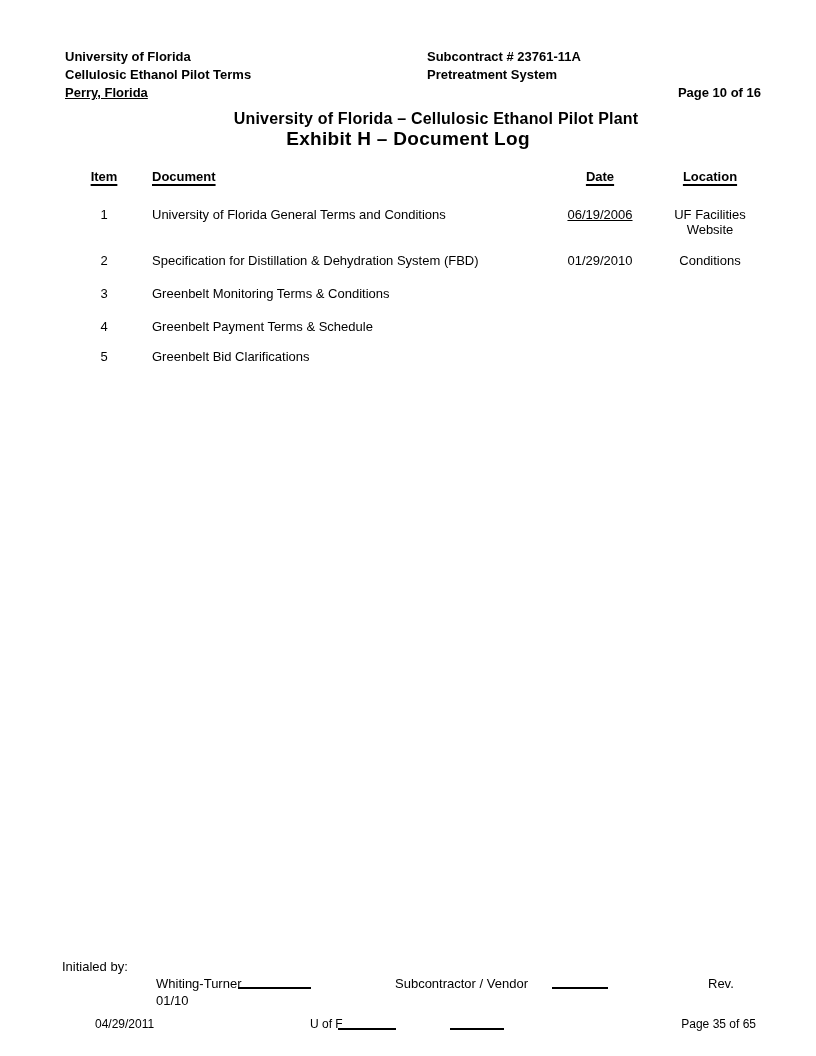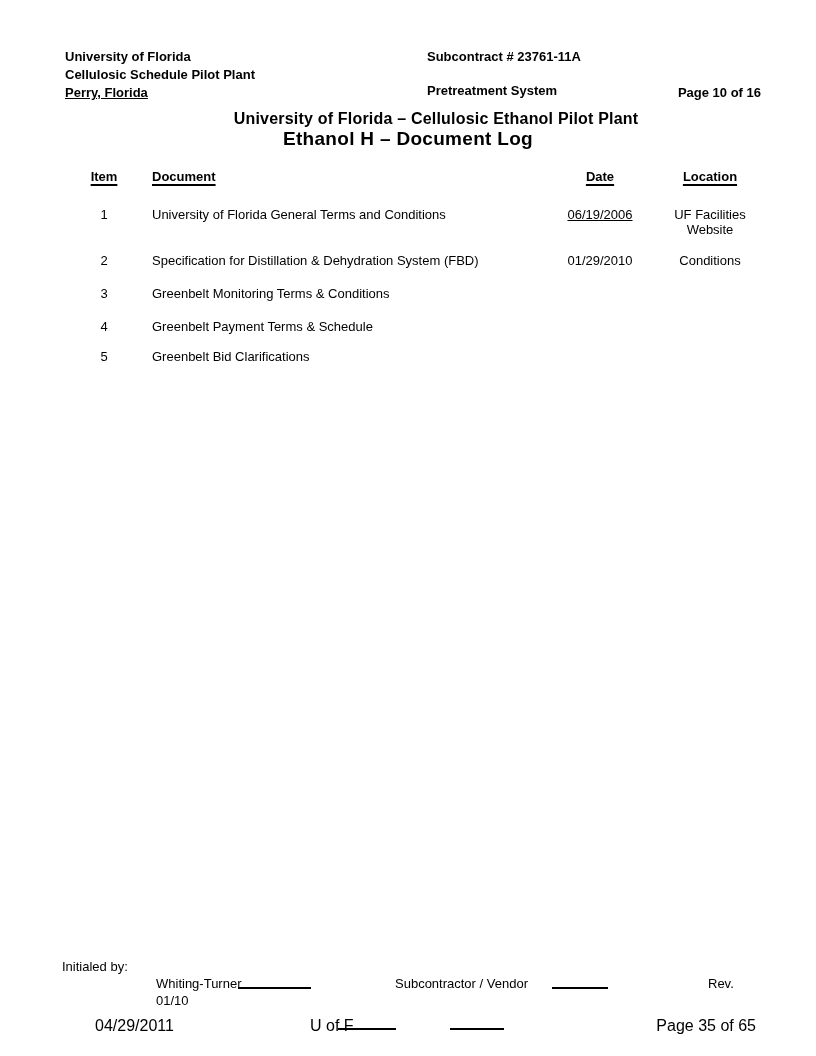--- a/index.html
+++ b/index.html
@@ -17,37 +17,37 @@
   .ctr { text-align:center; }
   .colhead {
     font-weight:bold;
     text-decoration:underline;
     text-decoration-thickness:2px;
     text-underline-offset:3px;
   }
   .cell { line-height:15px; }
   .loc { white-space:pre-line; }
   .fill { display:inline-block; border-bottom:2px solid #000; }
-  .fsmall { font-size:16px; }
+  .fsmall { font-size:12px; }
   .title1 { font-size:16px; line-height:17px; letter-spacing:0.2px; }
   .title2 { font-size:19px; line-height:21px; letter-spacing:0.3px; }
   .fullw { left:0; width:816px; text-align:center; }
 </style>
 </head>
 <body>
 
 <div class="abs bold" style="left:65px; top:49px;">University of Florida</div>
-<div class="abs bold" style="left:65px; top:67px;">Cellulosic Schedule Pilot Plant</div>
+<div class="abs bold" style="left:65px; top:67px;">Cellulosic Ethanol Pilot Terms</div>
 <div class="abs bold" style="left:65px; top:85px;text-decoration:underline;">Perry, Florida</div>
 <div class="abs bold" style="left:427px; top:49px;">Subcontract # 23761-11A</div>
-<div class="abs bold" style="left:427px; top:83px;">Pretreatment System</div>
+<div class="abs bold" style="left:427px; top:67px;">Pretreatment System</div>
 <div class="abs bold" style="right:55px; top:85px;">Page 10 of 16</div>
 
 <div class="abs bold title1 fullw" style="top:110px;margin-left:28px;">University of Florida – Cellulosic Ethanol Pilot Plant</div>
-<div class="abs bold title2 fullw" style="top:128px;">Ethanol H – Document Log</div>
+<div class="abs bold title2 fullw" style="top:128px;">Exhibit H – Document Log</div>
 
 <div class="abs colhead ctr" style="left:82px;  top:169px; width:44px;">Item</div>
 <div class="abs colhead" style="left:152px; top:169px;">Document</div>
 <div class="abs colhead ctr" style="left:560px; top:169px; width:80px;">Date</div>
 <div class="abs colhead ctr" style="left:652px; top:169px; width:116px;">Location</div>
 
 <div class="abs cell ctr" style="left:82px;  top:207px; width:44px;">1</div>
 <div class="abs cell" style="left:152px; top:207px;">University of Florida General Terms and Conditions</div>
 <div class="abs cell ctr" style="left:560px; top:207px; width:80px;text-decoration:underline;">06/19/2006</div>
 <div class="abs cell ctr loc" style="left:652px; top:207px; width:116px;">UF Facilities

